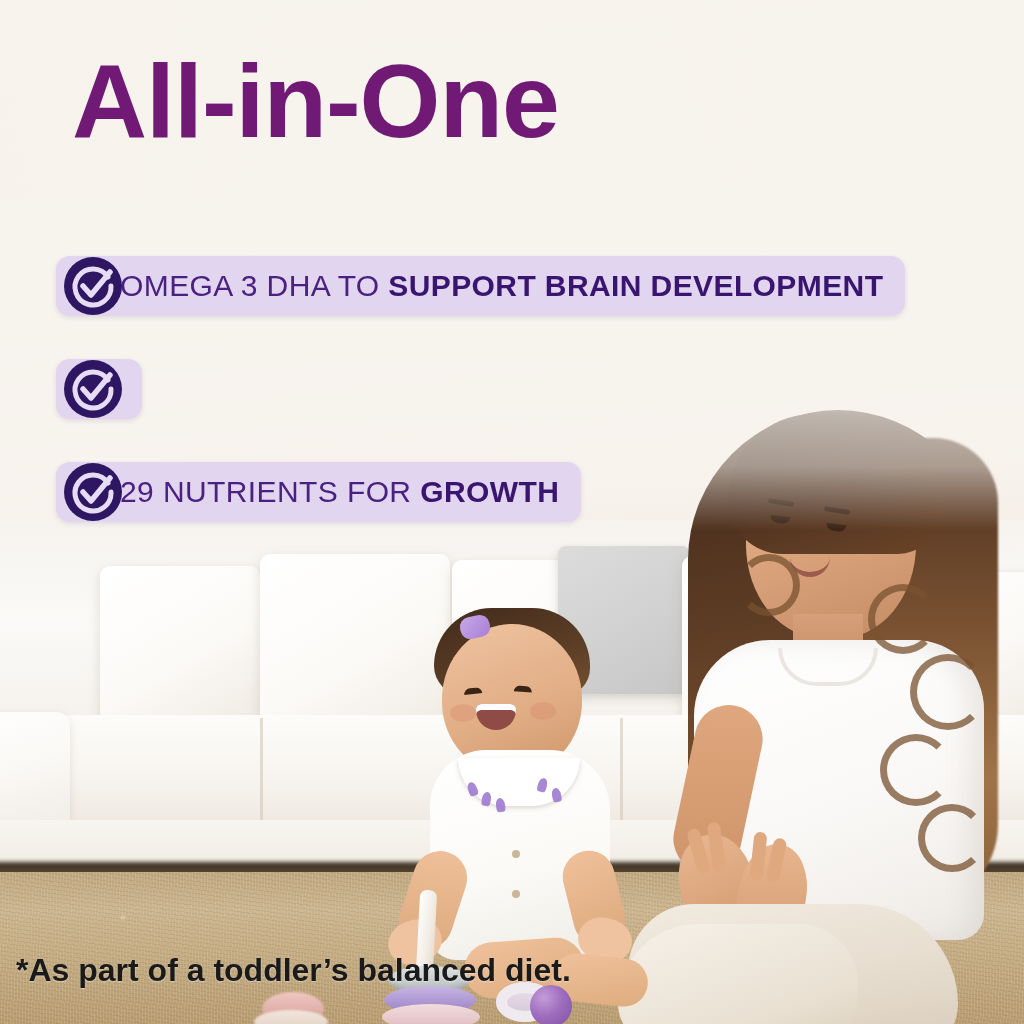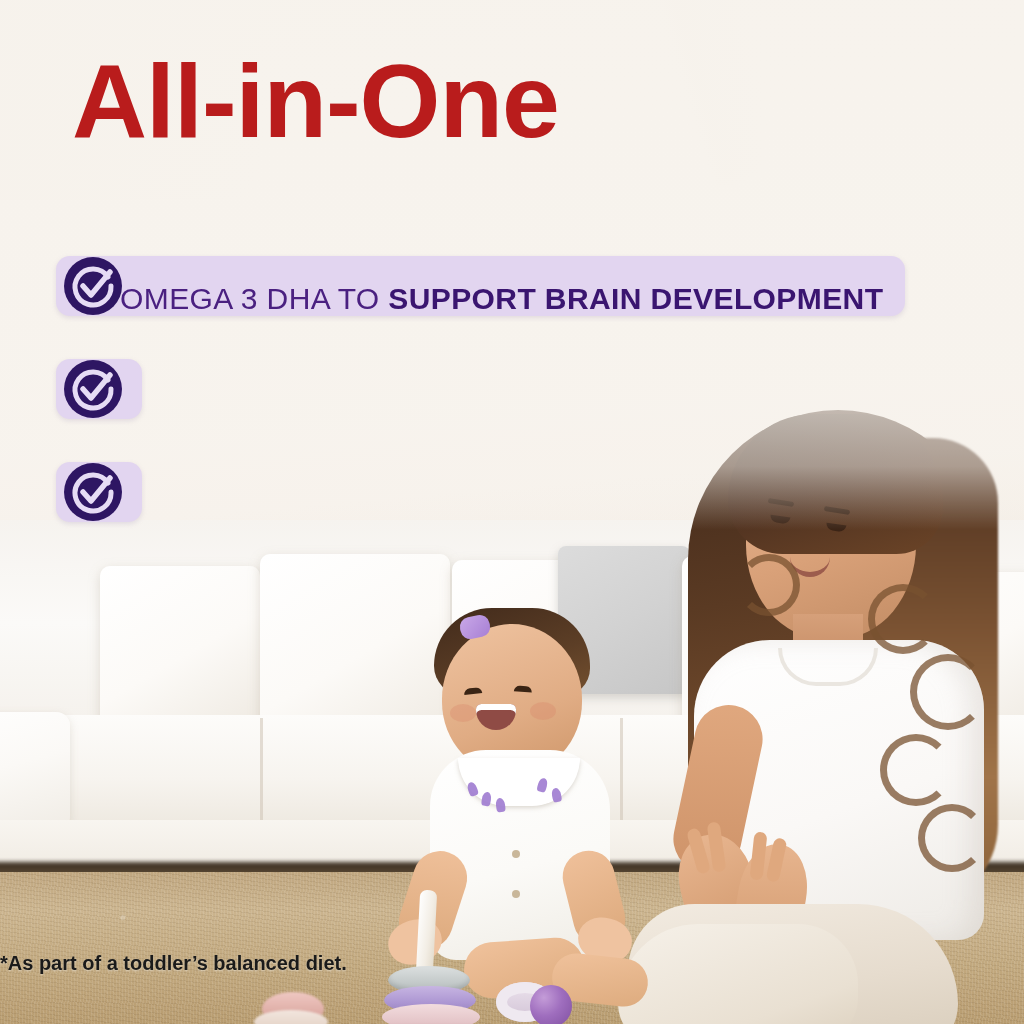--- a/index.html
+++ b/index.html
@@ -229,50 +229,50 @@
   
   .scrim{
     position:absolute;left:0;top:0;width:1024px;height:530px;
     background:linear-gradient(180deg,rgba(247,243,237,.97) 0%,rgba(247,243,237,.95) 62%,rgba(247,243,237,.55) 88%,rgba(247,243,237,0) 100%);
   }
 
   
   .headline{
     position:absolute;left:72px;top:48px;
     font-size:104px;line-height:1.02;font-weight:700;letter-spacing:-1px;
-    color:#b91c1c;white-space:nowrap;
+    color:#701a75;white-space:nowrap;
   }
   .subhead{
     position:absolute;left:60px;top:162px;
     font-size:46px;font-weight:700;letter-spacing:-.5px;
     color:#12397E;white-space:nowrap;
   }
   .subhead .star{font-size:30px;vertical-align:super;}
 
   .bullets{position:absolute;left:56px;top:256px;}
   .bullet{
-    position:relative;display:flex;align-items:flex-end;
+    position:relative;display:flex;align-items:center;
     height:60px;margin-bottom:43px;
     background:#E2D5F0;border-radius:14px;
     padding:0 22px 0 64px;width:max-content;
     box-shadow:0 2px 5px rgba(150,130,175,.22);
   }
   .check-icon{
     position:absolute;left:6px;top:-1px;width:62px;height:62px;
   }
   .bullet-text{
     font-size:30px;font-weight:500;letter-spacing:.4px;
     color:#4A2080;white-space:nowrap;
     font-stretch:condensed;
   }
   .bullet-text b{font-weight:800;color:#3A1570;}
 
   .footnote{
-    position:absolute;left:0;top:952px;
-    font-size:20px;font-weight:700;color:#1A1A1A;
+    position:absolute;left:16px;top:952px;
+    font-size:32px;font-weight:700;color:#1A1A1A;
     text-shadow:0 1px 2px rgba(255,255,255,.45);
     white-space:nowrap;
   }
 </style>
 </head>
 <body>
 
 <div class="stage">
 
   <div class="photo">
@@ -404,19 +404,20 @@
     </div>
 
     <div class="bullet">
       <span class="check-icon">
         <svg viewBox="0 0 62 62" width="62" height="62" aria-hidden="true">
           <circle cx="31" cy="31" r="29" fill="#2E1663"></circle>
           <path d="M46 22 A18 18 0 1 0 49 31" fill="none" stroke="#E6DCF5" stroke-width="5" stroke-linecap="round"></path>
           <path d="M21 31 L29 40 L48 17" fill="none" stroke="#E6DCF5" stroke-width="5.5" stroke-linecap="round" stroke-linejoin="round"></path>
         </svg>
       </span>
+      <span class="bullet-text"><span>29 NUTRIENTS FOR </span><b>GROWTH</b></span>
     </div>
 
   </div>
 
   <div class="footnote">*As part of a toddler’s balanced diet.</div>
 
 </div>
 
 </body></html>

